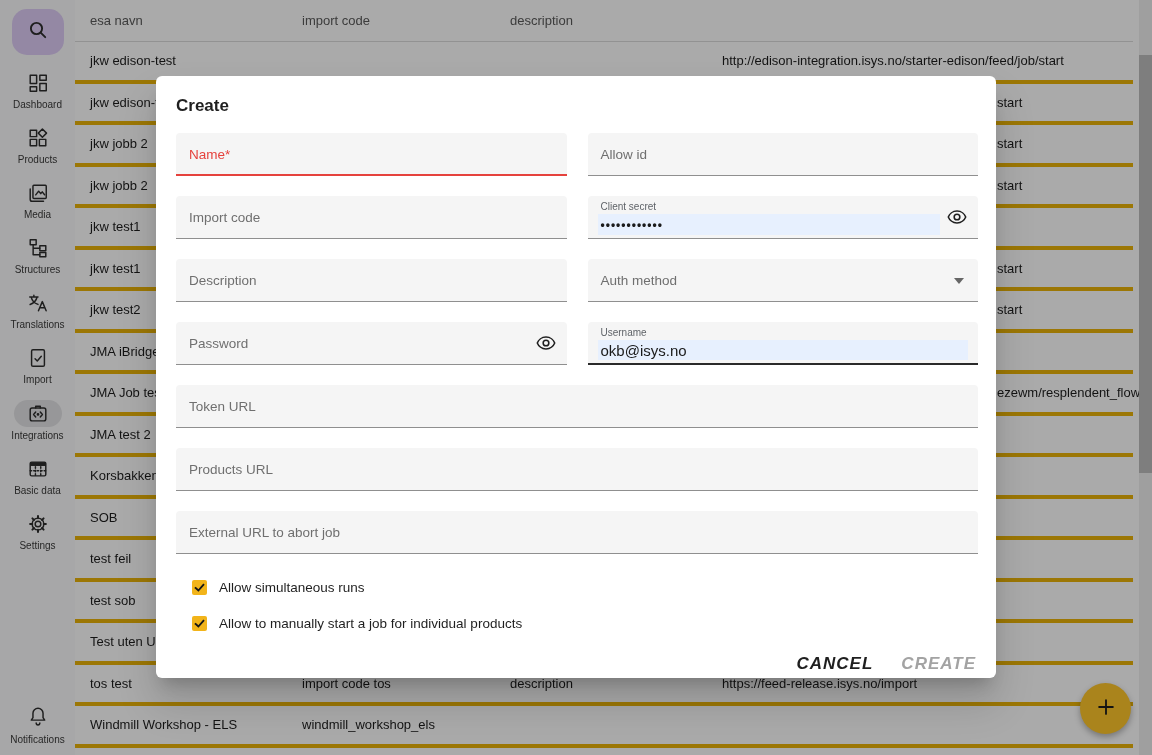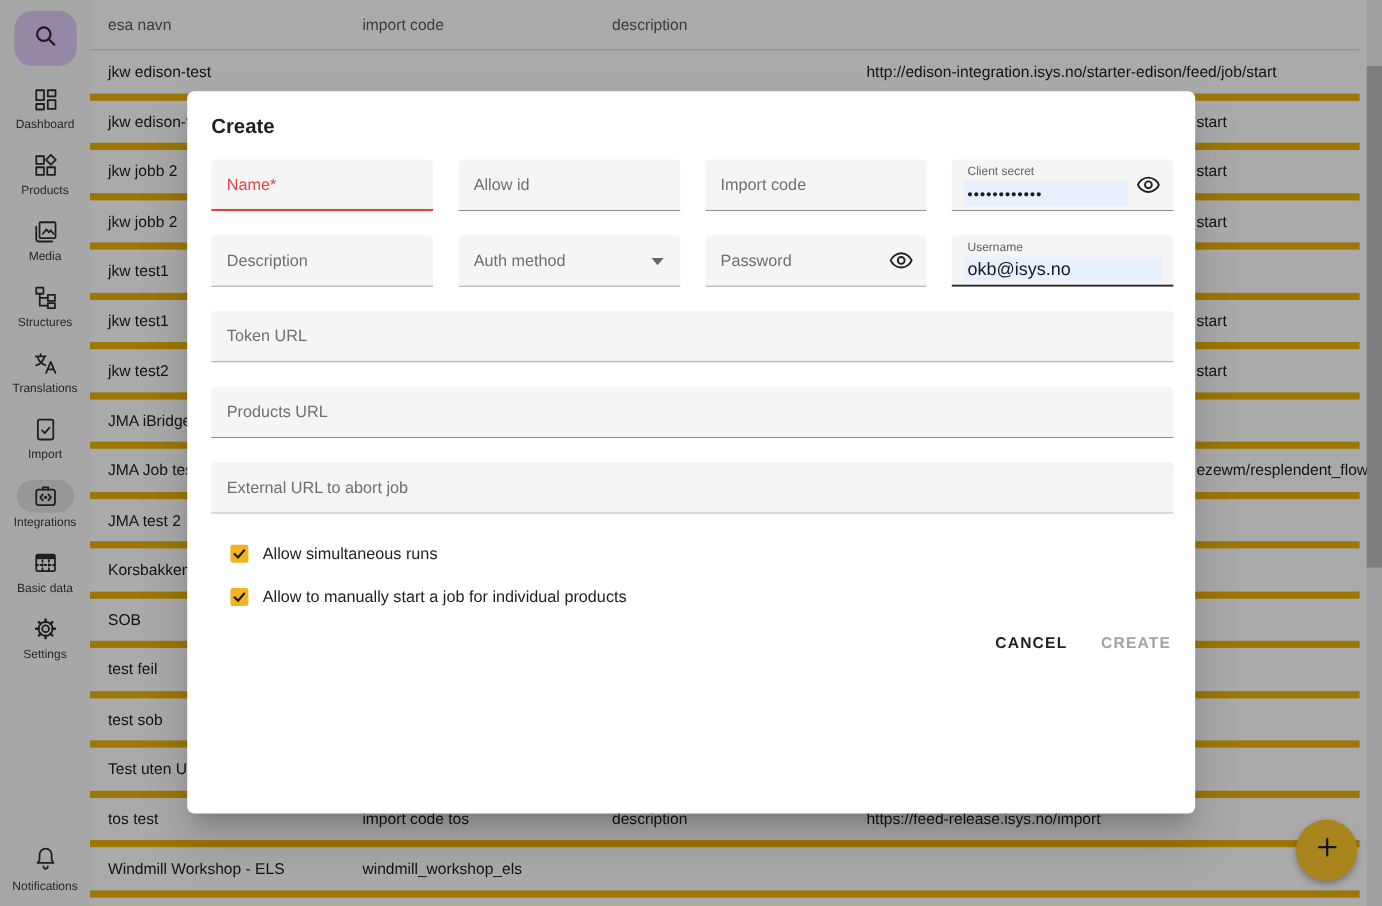--- a/index.html
+++ b/index.html
@@ -15,40 +15,40 @@
   .nav-item .ic { width:26px; height:26px; display:flex; align-items:center; justify-content:center; }
   .nav-item .ic.pill { width:48px; height:27px; border-radius:14px; background:#e3e3e6; }
   .nav-label { margin-top:3px; font-size:10px; color:#3a3a3a; white-space:nowrap; }
   .nav-bottom { position:absolute; bottom:10px; left:0; width:75px; display:flex; flex-direction:column; align-items:center; cursor:pointer; }
   svg.lin { stroke:#2e2e2e; fill:none; stroke-width:1.6; stroke-linecap:round; stroke-linejoin:round; }
 
   
   .table-area { position:absolute; left:75px; top:0; width:1058px; height:755px; background:#fff; z-index:1; }
   .thead, .trow { display:grid; grid-template-columns:212px 208px 212px 1fr; padding-left:15px; align-items:center; }
   .thead { height:42px; border-bottom:1px solid #dcdcdc; color:#5a5a5a; font-size:13px; }
-  .trow { height:41.5px; border-bottom:6px solid #eab308; font-size:13px; color:#1d1d1d; cursor:pointer; }
+  .trow { height:41.5px; border-bottom:4px solid #eab308; font-size:13px; color:#1d1d1d; cursor:pointer; }
   .cell { white-space:nowrap; overflow:visible; }
   .cell-url.clip { padding-left:275px; }
 
   
   .sb-track { position:absolute; right:0; top:0; width:13px; height:755px; background:#efefef; z-index:1; }
   .sb-thumb { position:absolute; right:0; top:55px; width:13px; height:418px; background:#bdbdbd; cursor:pointer; }
 
   
   .fab { position:absolute; left:1080px; top:683px; width:51px; height:51px; border-radius:50%;
          background:#ffc62b; display:flex; align-items:center; justify-content:center; z-index:2; cursor:pointer;
          box-shadow:0 3px 6px rgba(0,0,0,.3); }
 
   
   .overlay { position:absolute; inset:0; background:rgba(0,0,0,0.335); z-index:10; }
   .modal { position:absolute; left:156px; top:76px; width:840px; height:602px; background:#fff; border-radius:6px;
            z-index:20; padding:20px 18px 0 20px;
            box-shadow:0 11px 15px -7px rgba(0,0,0,.2), 0 24px 38px 3px rgba(0,0,0,.14); }
   .modal-title { font-size:17px; font-weight:700; color:#1f1f1f; }
-  .fields-grid { display:grid; grid-template-columns:1fr 1fr 1fr 1fr; column-gap:21px; margin-top:17px; row-gap:20px; }
+  .fields-grid { display:grid; grid-template-columns:1fr 1fr; column-gap:21px; margin-top:17px; row-gap:20px; }
   .field { position:relative; height:43px; background:#f5f5f5; border-radius:4px 4px 0 0;
            border-bottom:1px solid #8f8f8f; cursor:text; }
   .field.fw { margin-top:20px; }
   .ph { position:absolute; left:13px; top:50%; transform:translateY(-50%); font-size:13.5px; color:#6f6f6f; }
   .field.error { border-bottom:2px solid #e5423d; }
   .field.error .ph { color:#e5423d; }
   .field.focused { border-bottom:2px solid #2a2a2a; }
   .mini-label { position:absolute; left:13px; top:5px; font-size:10px; color:#5f6368; }
   .fill-strip { position:absolute; left:10px; top:18px; bottom:3px; background:#e7f0fe; display:flex; align-items:center; padding-left:3px; }
   .strip-user { right:10px; }
@@ -59,22 +59,22 @@
   .dd-arrow { position:absolute; right:14px; top:50%; transform:translateY(-2px); width:0; height:0;
               border-left:5px solid transparent; border-right:5px solid transparent; border-top:6px solid #666; cursor:pointer; }
 
   .cb-row { display:flex; align-items:center; margin-left:16px; }
   .cb-row.first { margin-top:26px; }
   .cb-row.second { margin-top:21px; }
   .cb-box { width:15px; height:15px; background:#f2b41a; border-radius:2px; display:flex; align-items:center; justify-content:center; cursor:pointer; flex:none; }
   .cb-label { margin-left:12px; font-size:13.5px; color:#1f1f1f; }
 
   .btn-row { display:flex; justify-content:flex-end; align-items:center; margin-top:23px; gap:28px; padding-right:2px; }
-  .btn { font-size:13px; font-weight:700; letter-spacing:1px; cursor:pointer; background:none; border:none;
-         font-family:"Liberation Sans", sans-serif; }
+  .btn { font-size:17px; font-weight:700; letter-spacing:1px; cursor:pointer; background:none; border:none;
+         font-family:"Liberation Sans", sans-serif;font-style:italic; }
   .btn-cancel { color:#1f1f1f; }
   .btn-create { color:#a3a3a3; cursor:default; }
 </style>
 </head>
 <body>
 
 <nav class="sidebar">
   <div class="search-btn">
     <span>
       <svg class="lin" width="24" height="24" viewBox="0 0 24 24" style="stroke-width:1.9">

